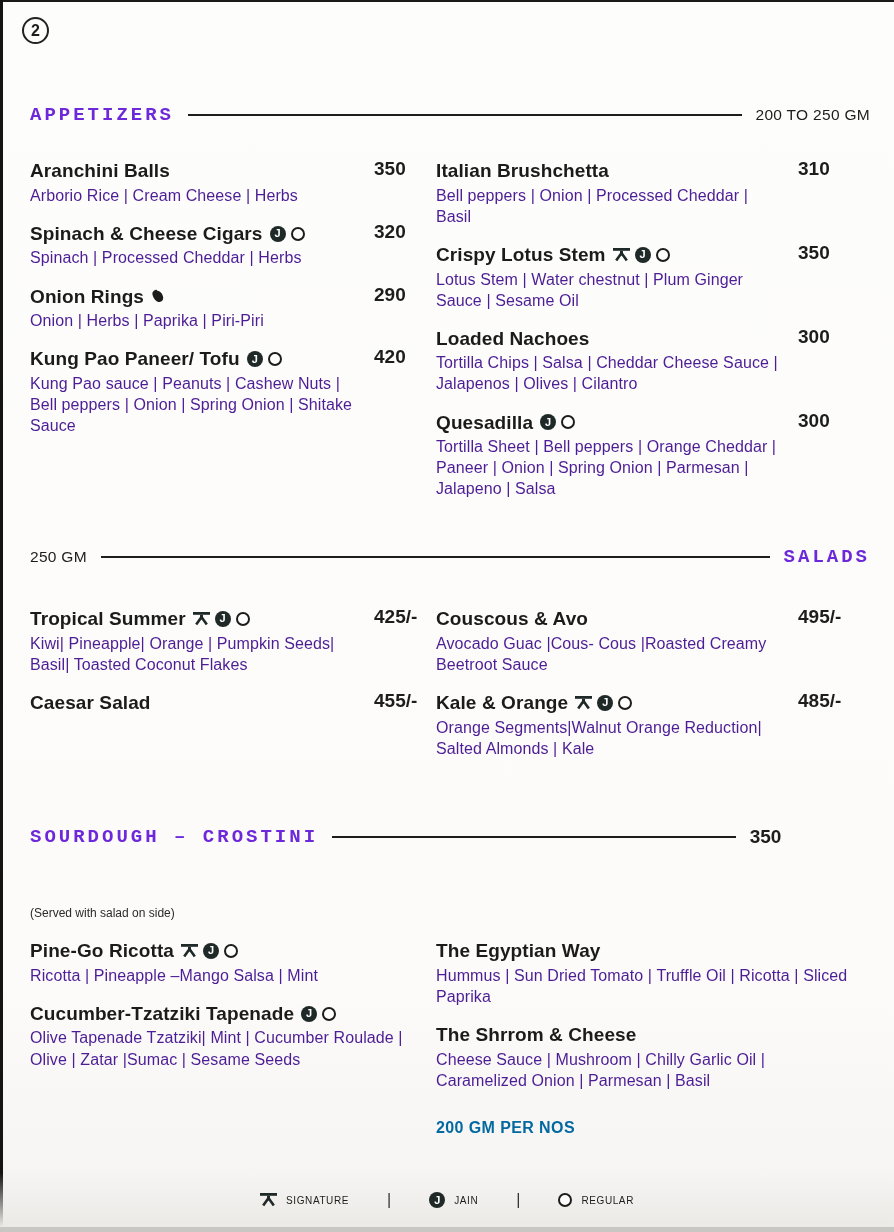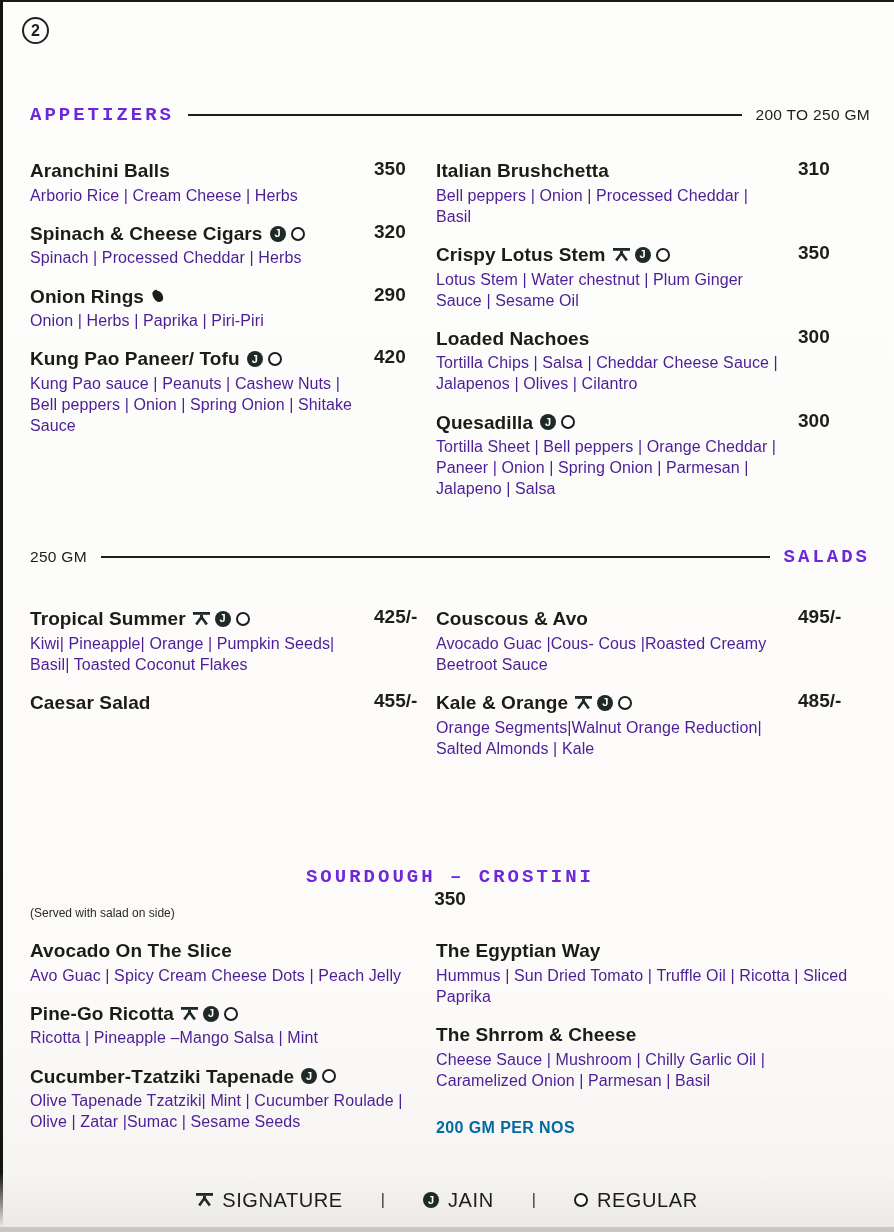--- a/index.html
+++ b/index.html
@@ -28,21 +28,21 @@
     font-weight:800; font-size:19px; letter-spacing:3px;
     white-space:nowrap; color:#6d28d9;
   }
   .sec-line { flex:1; height:2px; background:#1d1d1b; margin:0 14px; }
   .sec-note { font-size:15.5px; white-space:nowrap; letter-spacing:0.3px; }
   .sec-price { font-size:19px; font-weight:bold; white-space:nowrap; }
 
   .hdr-appetizers { top:104px; }
   .hdr-salads { top:546px; }
   .hdr-salads .sec-line { height:1.5px; }
-  .hdr-sourdough { top:866px;flex-direction:column; }
+  .hdr-sourdough { top:826px; }
   .hdr-sourdough .sec-line { flex:0.82; }
 
   .subtitle { position:absolute; top:906px; left:30px; font-size:12px; color:#2a2a28; }
 
   .grid { position:absolute; left:30px; display:grid; grid-template-columns:406px 424px; }
   .grid-appetizers { top:158px; }
   .grid-salads { top:606px; }
   .grid-sourdough { top:938px; }
 
   .item { display:flex; align-items:flex-start; margin-bottom:15px; }
@@ -66,21 +66,21 @@
     border:2px solid #1d1d1b; background:#fff;
   }
 
   .footer {
     position:absolute; left:0; right:0; bottom:5px; height:54px;
     background:linear-gradient(rgba(253,253,252,0), #eceae7);
     display:flex; align-items:center; justify-content:center;
   }
   .legend { display:flex; align-items:center; }
   .legend-item { display:flex; align-items:center; gap:9px; }
-  .legend-label { font-size:20px; letter-spacing:0.6px; }
+  .legend-label { font-size:10px; letter-spacing:0.6px; }
   .legend-sep { margin:0 38px; font-size:16px; color:#333; }
 </style>
 </head>
 <body>
 
 <div class="edge-top"></div>
 <div class="edge-left"></div>
 
 <div class="page-circle">
   <span>2</span>
@@ -303,28 +303,20 @@
 </div>
 
 <div class="sec-header hdr-sourdough">
   <span class="sec-title">SOURDOUGH – CROSTINI</span>
   <span class="sec-line"></span>
   <span class="sec-price">350</span>
 </div>
 <div class="subtitle">(Served with salad on side)</div>
 <div class="grid grid-sourdough">
   <div>
-      <div class="item">
-        <div class="item-main">
-          <div class="item-title">
-            <span class="item-name">Avocado On The Slice</span>
-          </div>
-          <div class="item-desc">Avo Guac | Spicy Cream Cheese Dots | Peach Jelly</div>
-        </div>
-      </div>
       <div class="item">
         <div class="item-main">
           <div class="item-title">
             <span class="item-name">Pine-Go Ricotta</span>
             <span class="icons">
               <span class="micon">
                 <svg width="17" height="14" viewBox="0 0 17 14">
                   <g stroke="#1f2a28" fill="none">
                     <line x1="0" y1="1.4" x2="17" y2="1.4" stroke-width="2.8"></line>
                     <line x1="8.5" y1="2.8" x2="8.5" y2="7.5" stroke-width="3"></line>

